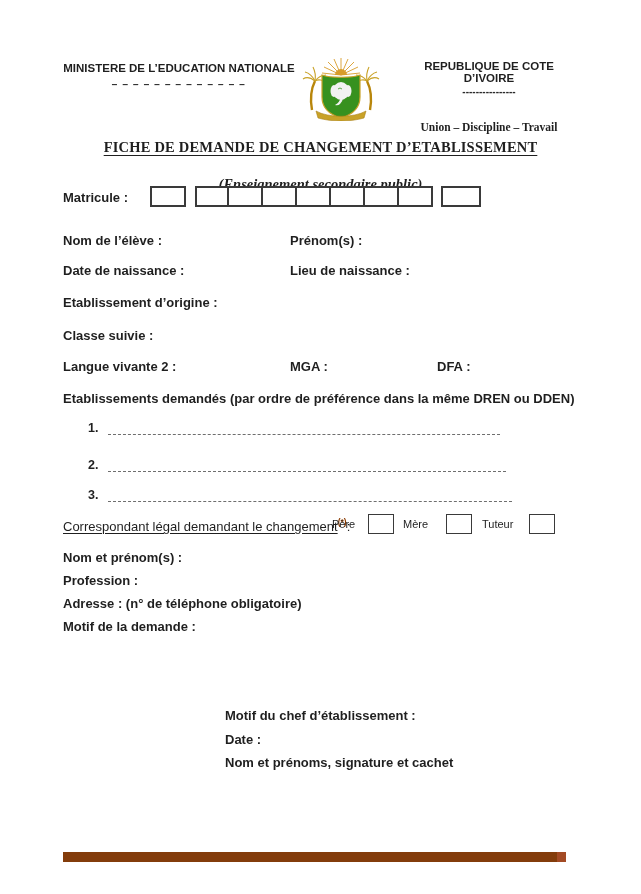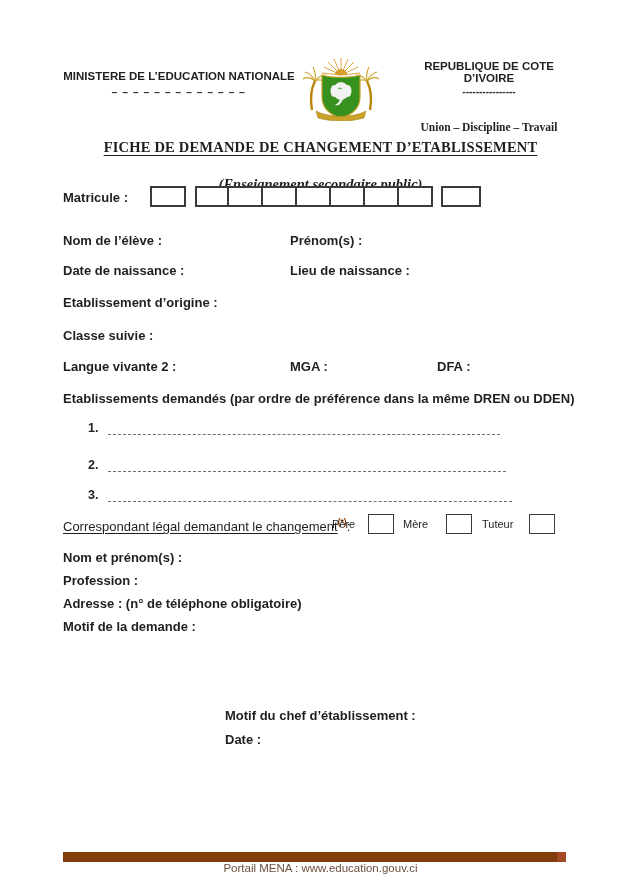--- a/index.html
+++ b/index.html
@@ -6,21 +6,21 @@
   .page {
     position:relative; width:641px; height:894px; margin:0 auto;
     background:#ffffff; overflow:hidden;
     font-family:"Liberation Sans", sans-serif; color:#1f1f1f;
   }
   .page * { box-sizing:border-box; }
   .abs { position:absolute; }
 
   
   .ministry { left:63px; top:60px; width:232px; text-align:center;
-    font-weight:bold; font-size:11.5px; line-height:1.45;margin-top:8px; }
+    font-weight:bold; font-size:11.5px; line-height:1.45; }
   .min-sep { font-size:10px; letter-spacing:1px; font-weight:bold; margin-top:1px; color:#2a2a2a; }
   .republic { left:403px; top:60px; width:172px; text-align:center;
     font-weight:bold; font-size:11.5px; }
   .rep-sep { font-size:10px; font-weight:bold; letter-spacing:0; margin-top:2px; color:#2a2a2a; }
   .motto { font-family:"Liberation Serif", serif; font-size:11.5px; font-weight:bold; margin-top:24px; }
   .emblem { left:300px; top:55px; }
 
   
   .form-title { left:0; top:139px; width:641px; text-align:center;
     font-family:"Liberation Serif", serif; font-weight:bold; font-size:14.5px;
@@ -175,19 +175,19 @@
   <div class="abs plain" style="left:482px; top:518px;">Tuteur</div>
   <div class="abs cbox" style="left:529px; top:514px;"></div>
 
   <div class="abs lbl" style="left:63px; top:550px;">Nom et prénom(s) :</div>
   <div class="abs lbl" style="left:63px; top:573px;">Profession :</div>
   <div class="abs lbl" style="left:63px; top:596px;">Adresse : (n° de téléphone obligatoire)</div>
   <div class="abs lbl" style="left:63px; top:619px;">Motif de la demande :</div>
 
   <div class="abs lbl" style="left:225px; top:708px;">Motif du chef d’établissement :</div>
   <div class="abs lbl" style="left:225px; top:732px;">Date :</div>
+  <div class="abs lbl" style="left:225px; top:755px;">Nom et prénoms, signature et cachet</div>
 
   <div class="abs footer-bar">
     <div class="footer-tip"></div>
   </div>
-  <div class="abs footer-text">Portail MENA : www.education.gouv.ci</div>
 
 </div>
 
 </body></html>

